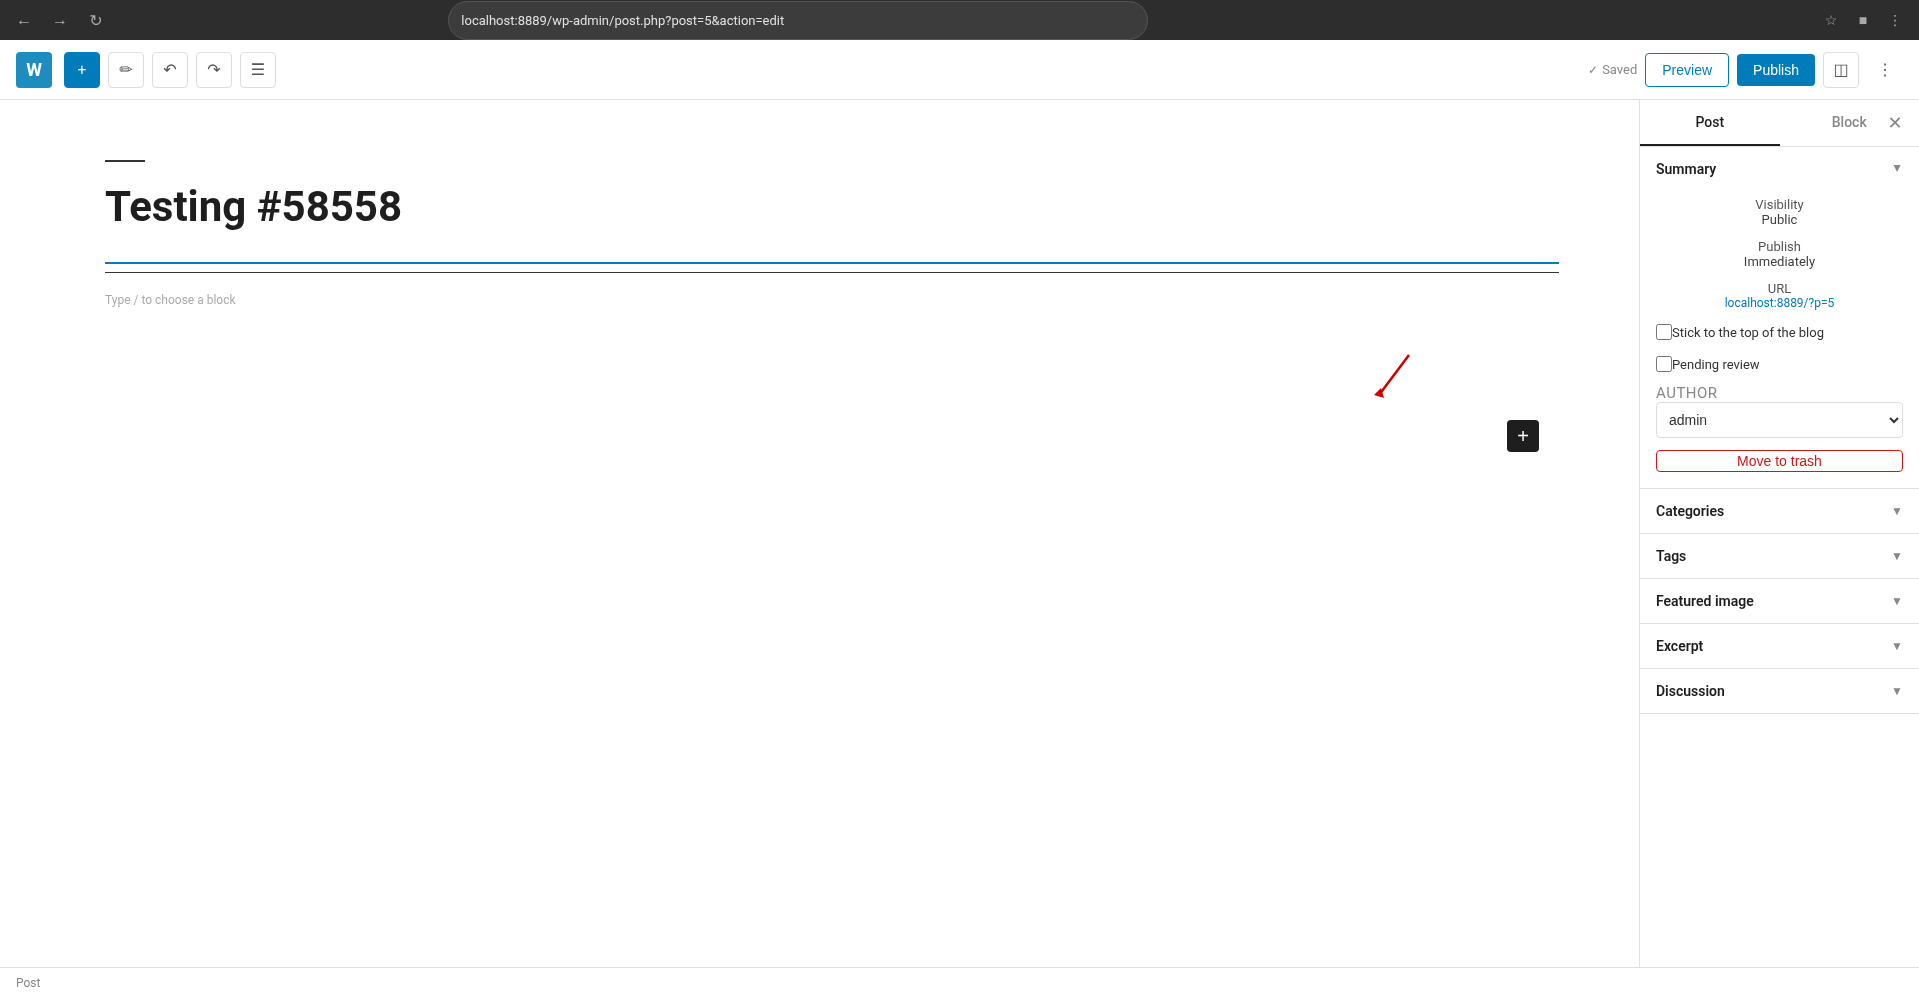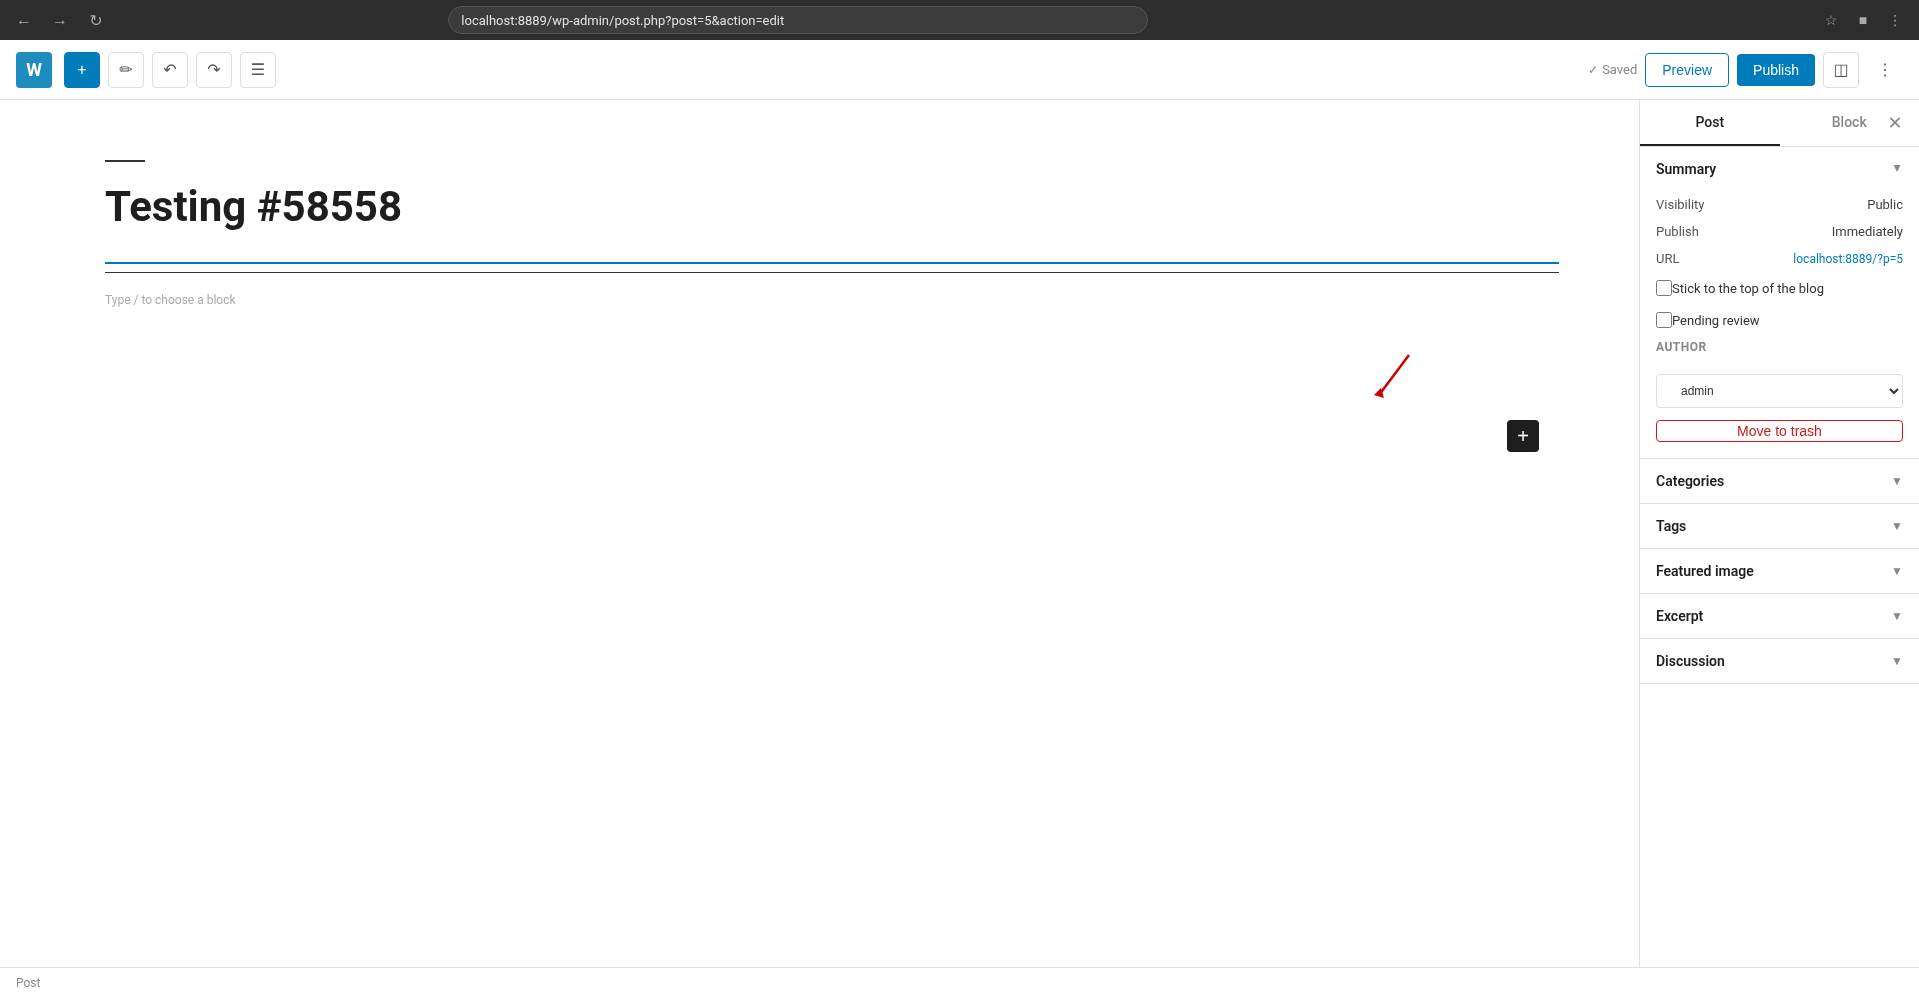--- a/index.html
+++ b/index.html
@@ -19,21 +19,21 @@
       border: none; background: transparent;
       color: #aaa; font-size: 16px; cursor: pointer;
       display: flex; align-items: center; justify-content: center;
       border-radius: 4px;
     }
     .address-bar {
       flex: 1;
       background: #3c3c3c;
       border: 1px solid #555;
       border-radius: 20px;
-      height: 28px;
+      height: 39px;
       display: flex;
       align-items: center;
       padding: 0 12px;
       color: #e0e0e0;
       font-size: 13px;
       max-width: 700px;
       margin: 0 auto;
     }
     .browser-actions {
       display: flex; gap: 4px; margin-left: auto;
@@ -270,56 +270,56 @@
     }
     .panel-chevron.open { transform: rotate(180deg); }
     .panel-content {
       padding: 0 16px 16px;
     }
 
     
     .summary-row {
       display: flex;
       align-items: center;
-      justify-content: space-between;
       padding: 6px 0;
       font-size: 13px;
+      flex-direction: column;
     }
     .summary-label { color: #555; }
     .summary-value { color: #404040; cursor: pointer; }
 
     
     .checkbox-row {
       display: flex;
       align-items: center;
       padding: 8px 0;
       font-size: 13px;
       color: #333;
     }
     .checkbox-row input[type="checkbox"] {
       width: 16px; height: 16px;
       cursor: pointer;
     }
 
     
     .author-section { padding-top: 4px; }
     .author-label {
-      font-size: 12px;
-      font-weight: 700;
+      font-size: 15px;
+      font-weight: 400;
       text-transform: uppercase;
       color: #888;
       letter-spacing: 0.5px;
-      margin-bottom: 20px;
+      margin-bottom: 0;
     }
     .author-select {
       width: 100%;
-      padding: 8px 20px;
+      padding: 8px 8px;
       border: 1px solid #ddd;
       border-radius: 4px;
-      font-size: 12px;
+      font-size: 14px;
       color: #333;
       background: #fff;
       appearance: auto;
       cursor: pointer;
     }
 
     
     .trash-btn {
       width: 100%;
       padding: 2px;

